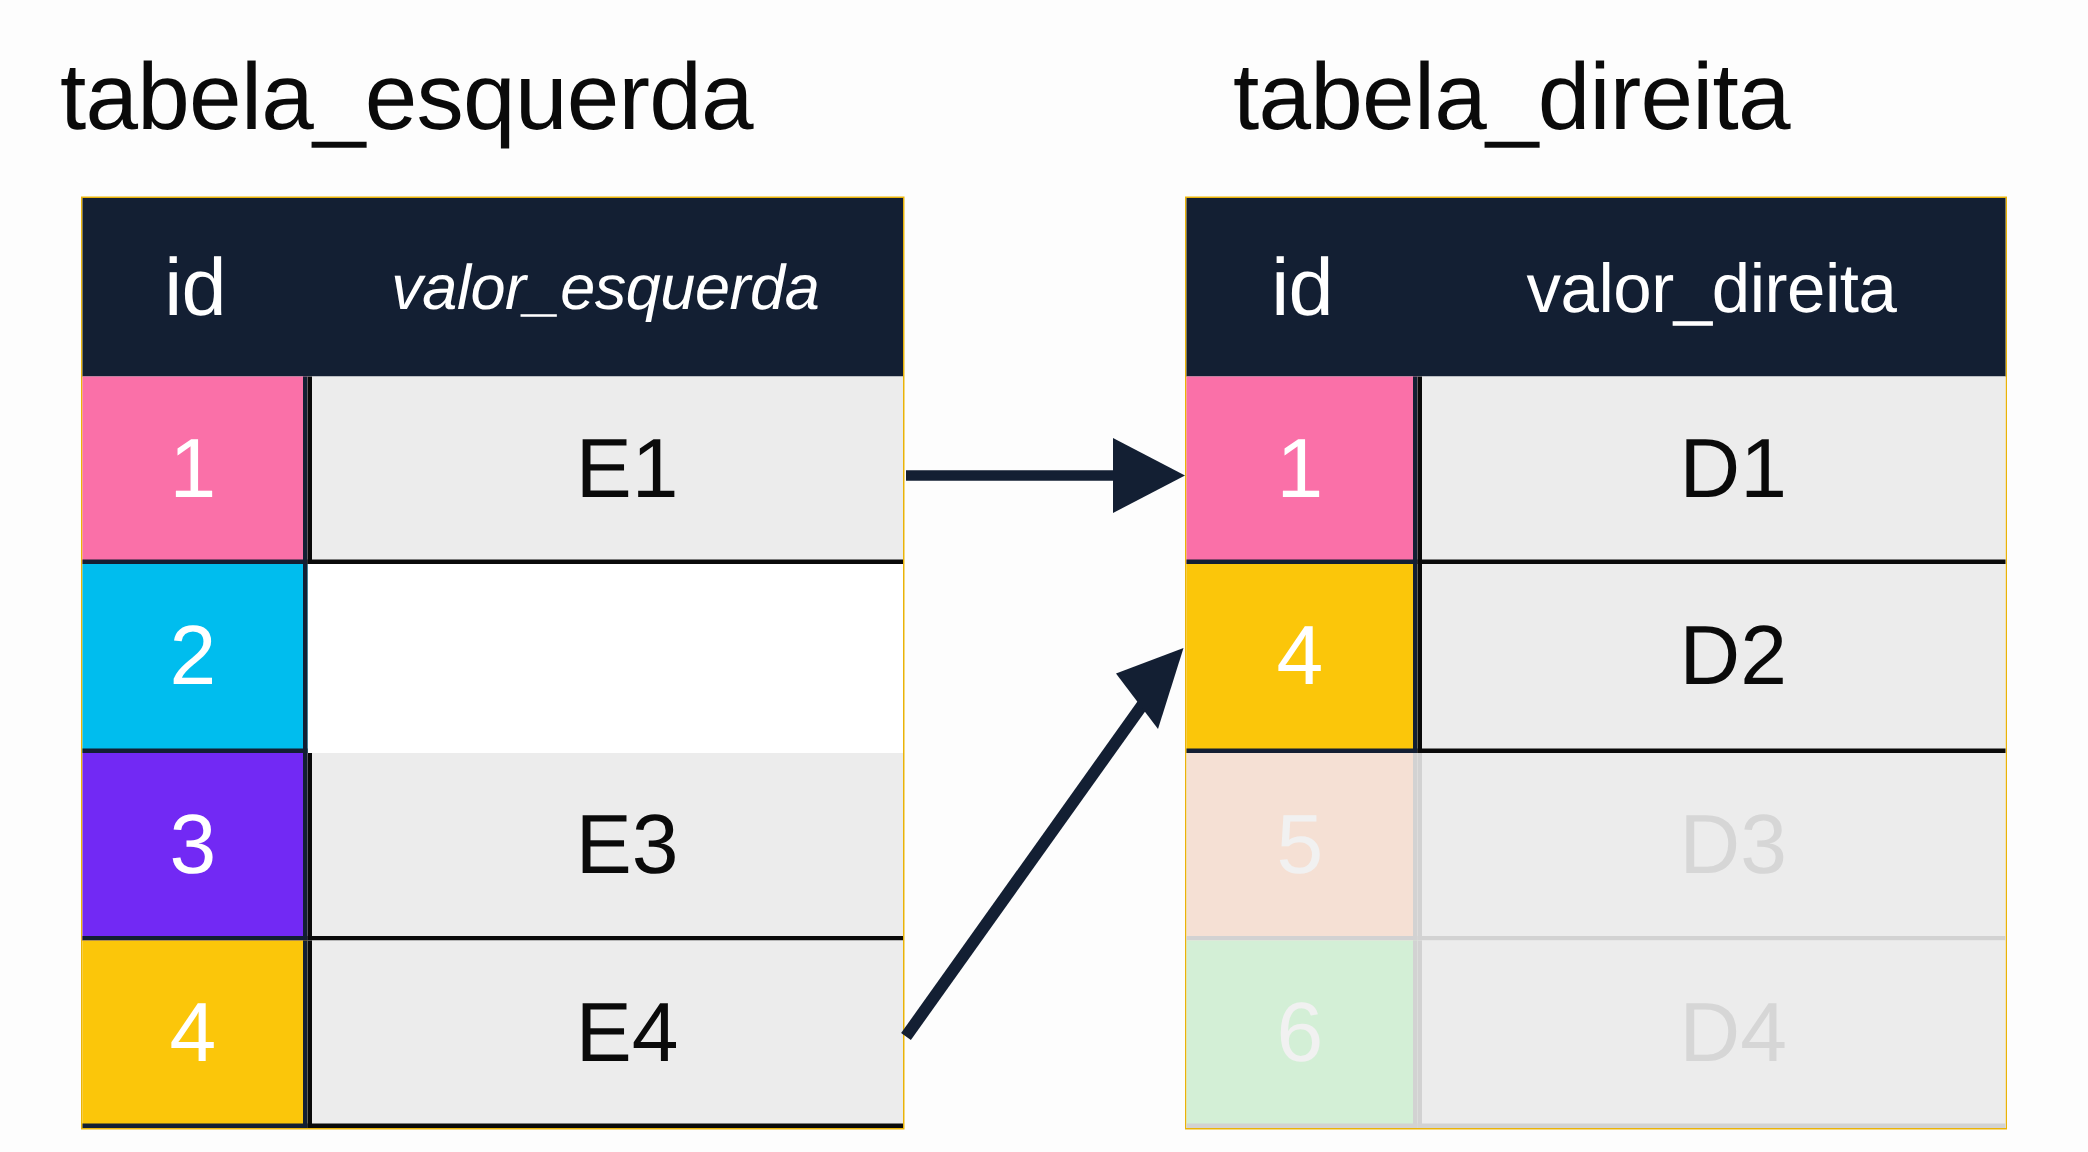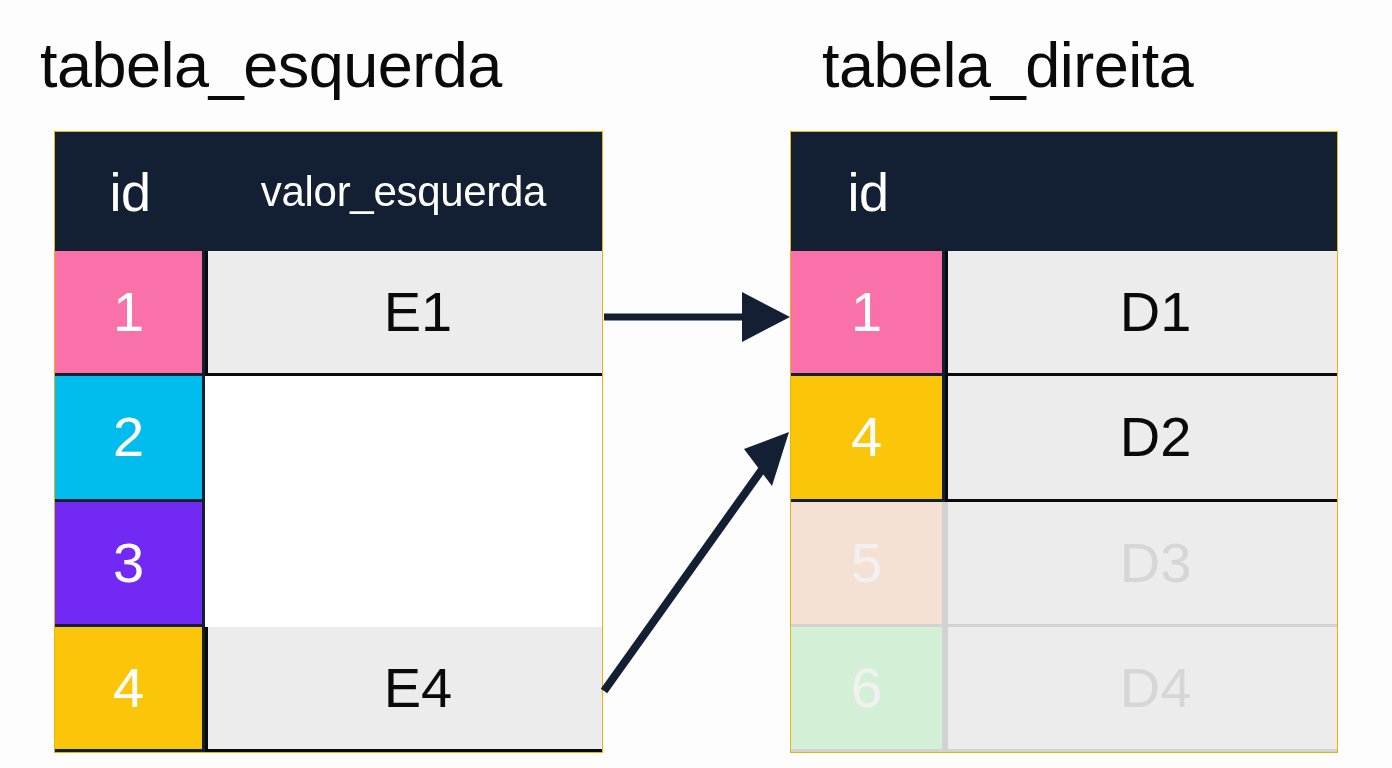--- a/index.html
+++ b/index.html
@@ -53,21 +53,21 @@
     text-align: center;
     white-space: nowrap;
     line-height: 1;
   }
   .th-id { font-size: 54px; letter-spacing: -0.5px; }
   .th-val-left  { font-size: 42px; letter-spacing: -0.3px; }
   .th-val-right { font-size: 46px; letter-spacing: -0.3px; }
 
   
   #table-left  .col-id  { width: 150px; }
-  #table-left  .col-val { flex: 1; }
+  #table-left  .col-val { flex: 1; font-style: italic; }
   #table-right .col-id  { width: 154px; }
   #table-right .col-val { flex: 1; }
   .th.col-id, .th.col-val { display:flex; align-items:center; justify-content:center; height:100%; }
 
   
   .tbody {
     position: absolute;
     left: 0; right: 0;
     top: 119px; bottom: 0;
     display: flex;
@@ -146,31 +146,33 @@
     <div class="tbody" id="left-body">
         <div class="trow first">
           <div class="cell-id" style="background: rgb(250, 112, 168);">1</div>
           <div class="cell-val">E1</div>
         </div>
         <div class="trow">
           <div class="cell-id" style="background: rgb(0, 189, 238);">2</div>
         </div>
         <div class="trow">
           <div class="cell-id" style="background: rgb(114, 41, 244);">3</div>
+          <div class="cell-val">E3</div>
         </div>
         <div class="trow">
           <div class="cell-id" style="background: rgb(251, 198, 10);">4</div>
           <div class="cell-val">E4</div>
         </div>
       </div>
   </div>
 
   <div class="table-frame" id="table-right">
     <div class="thead">
       <div class="th th-id col-id">id</div>
+      <div class="th th-val-right col-val">valor_direita</div>
     </div>
     <div class="tbody" id="right-body">
         <div class="trow first">
           <div class="cell-id" style="background: rgb(250, 112, 168);">1</div>
           <div class="cell-val">D1</div>
         </div>
         <div class="trow">
           <div class="cell-id" style="background: rgb(251, 198, 10);">4</div>
           <div class="cell-val">D2</div>
         </div>

